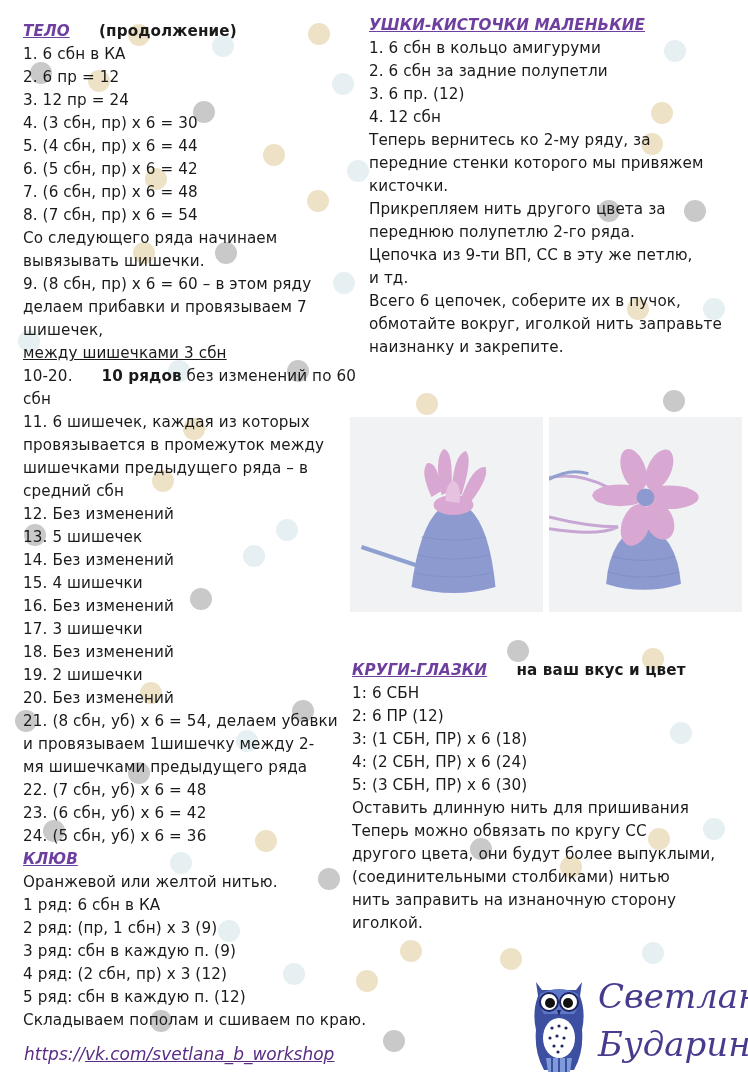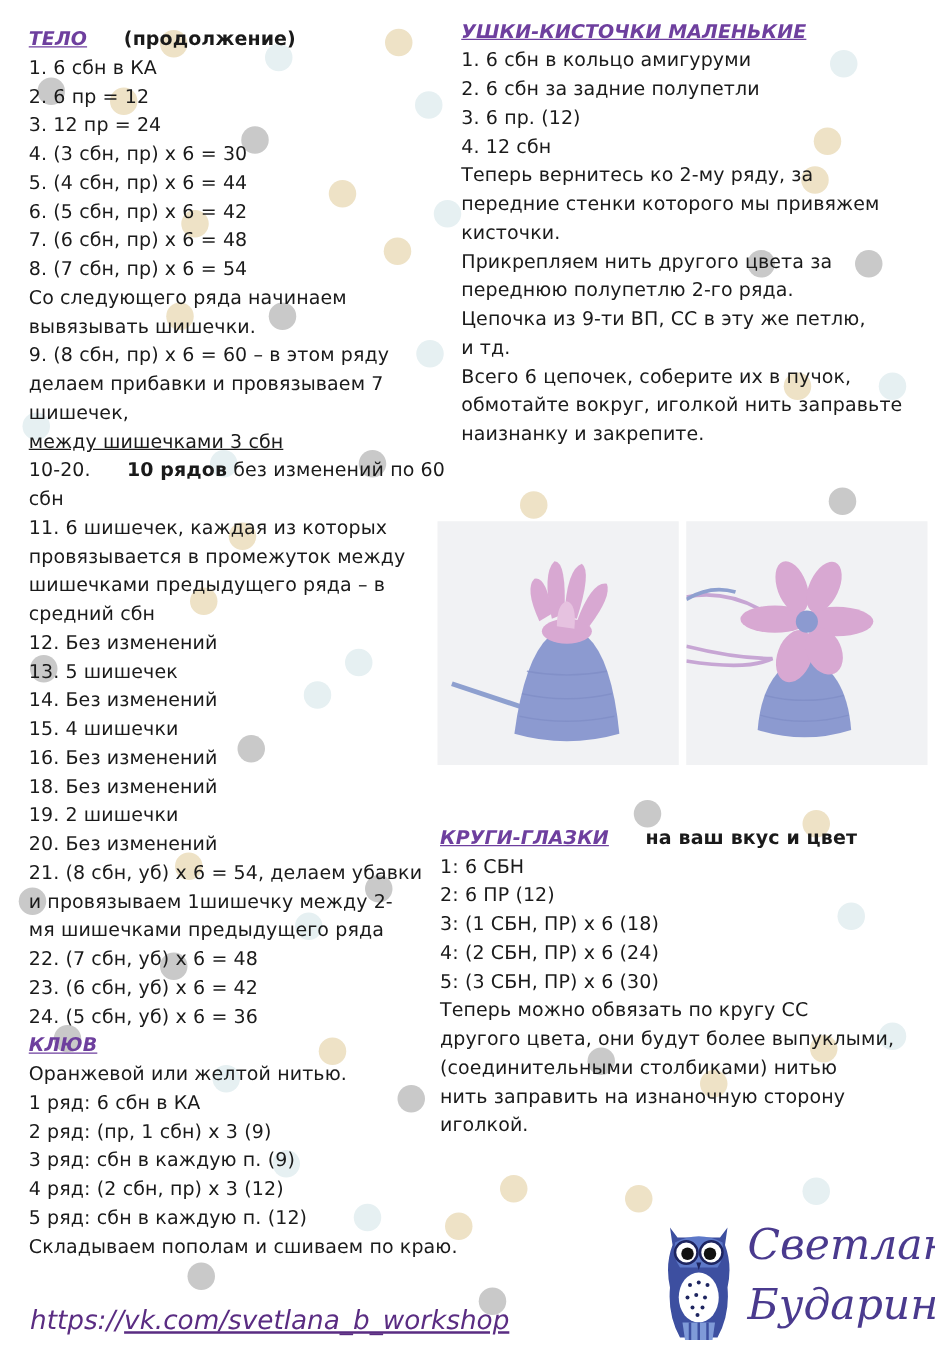--- a/index.html
+++ b/index.html
@@ -17,21 +17,21 @@
     .col-left { left: 23px; top: 20px; width: 350px; }
     .col-right { left: 369px; top: 14px; width: 375px; }
     .line { font-size: 15.2px; line-height: 23px; white-space: nowrap; letter-spacing: 0.1px; }
     .heading { font-style: italic; font-weight: bold; text-decoration: underline; color: #6e3f9e; }
     .bold { font-weight: bold; margin-left: 24px; }
     .ul { text-decoration: underline; }
     .photos { position: absolute; left: 350px; top: 417px; width: 392px; height: 195px; z-index: 1; display: flex; gap: 6px; }
     .photo { flex: 1; background: #f1f2f4; position: relative; overflow: hidden; }
     .photo svg { width: 100%; height: 100%; display: block; }
     .eyes-block { left: 352px; top: 659px; width: 390px; }
-    .link { position: absolute; left: 24px; top: 1044px; font-size: 21px; font-style: italic; color: #5a2c82; z-index: 1; white-space: nowrap; }
+    .link { position: absolute; left: 24px; top: 1044px; font-size: 17px; font-style: italic; color: #5a2c82; z-index: 1; white-space: nowrap; }
     .link .u { text-decoration: underline; }
     .logo { position: absolute; left: 528px; top: 972px; width: 216px; height: 104px; z-index: 1; }
     .logo-text { position: absolute; left: 70px; font-family: "DejaVu Serif", serif; font-style: italic; color: #4a3a8e; font-size: 34px; white-space: nowrap; }
   </style>
 </head>
 <body>
 
 <div>
   <div class="dot beige" style="left:128px;top:24px"></div>
   <div class="dot blue" style="left:212px;top:35px"></div>
@@ -115,20 +115,21 @@
   <div class="line">сбн</div>
   <div class="line">11. 6 шишечек, каждая из которых</div>
   <div class="line">провязывается в промежуток между</div>
   <div class="line">шишечками предыдущего ряда – в</div>
   <div class="line">средний сбн</div>
   <div class="line">12. Без изменений</div>
   <div class="line">13. 5 шишечек</div>
   <div class="line">14. Без изменений</div>
   <div class="line">15. 4 шишечки</div>
   <div class="line">16. Без изменений</div>
+  <div class="line">17. 3 шишечки</div>
   <div class="line">18. Без изменений</div>
   <div class="line">19. 2 шишечки</div>
   <div class="line">20. Без изменений</div>
   <div class="line">21. (8 сбн, уб) х 6 = 54, делаем убавки</div>
   <div class="line">и провязываем 1шишечку между 2-</div>
   <div class="line">мя шишечками предыдущего ряда</div>
   <div class="line">22. (7 сбн, уб) х 6 = 48</div>
   <div class="line">23. (6 сбн, уб) х 6 = 42</div>
   <div class="line">24. (5 сбн, уб) х 6 = 36</div>
 
@@ -208,20 +209,21 @@
 
 <div class="col eyes-block">
   <div class="line">
     <span class="heading">КРУГИ-ГЛАЗКИ</span><span class="bold"> на ваш вкус и цвет</span>
   </div>
   <div class="line">1: 6 СБН</div>
   <div class="line">2: 6 ПР (12)</div>
   <div class="line">3: (1 СБН, ПР) х 6 (18)</div>
   <div class="line">4: (2 СБН, ПР) х 6 (24)</div>
   <div class="line">5: (3 СБН, ПР) х 6 (30)</div>
+  <div class="line">Оставить длинную нить для пришивания</div>
   <div class="line">Теперь можно обвязать по кругу СС</div>
   <div class="line">другого цвета, они будут более выпуклыми,</div>
   <div class="line">(соединительными столбиками) нитью</div>
   <div class="line">нить заправить на изнаночную сторону</div>
   <div class="line">иголкой.</div>
 </div>
 
 <div class="link">
   <span>https://</span><span class="u">vk.com/svetlana_b_workshop</span>
 </div>

